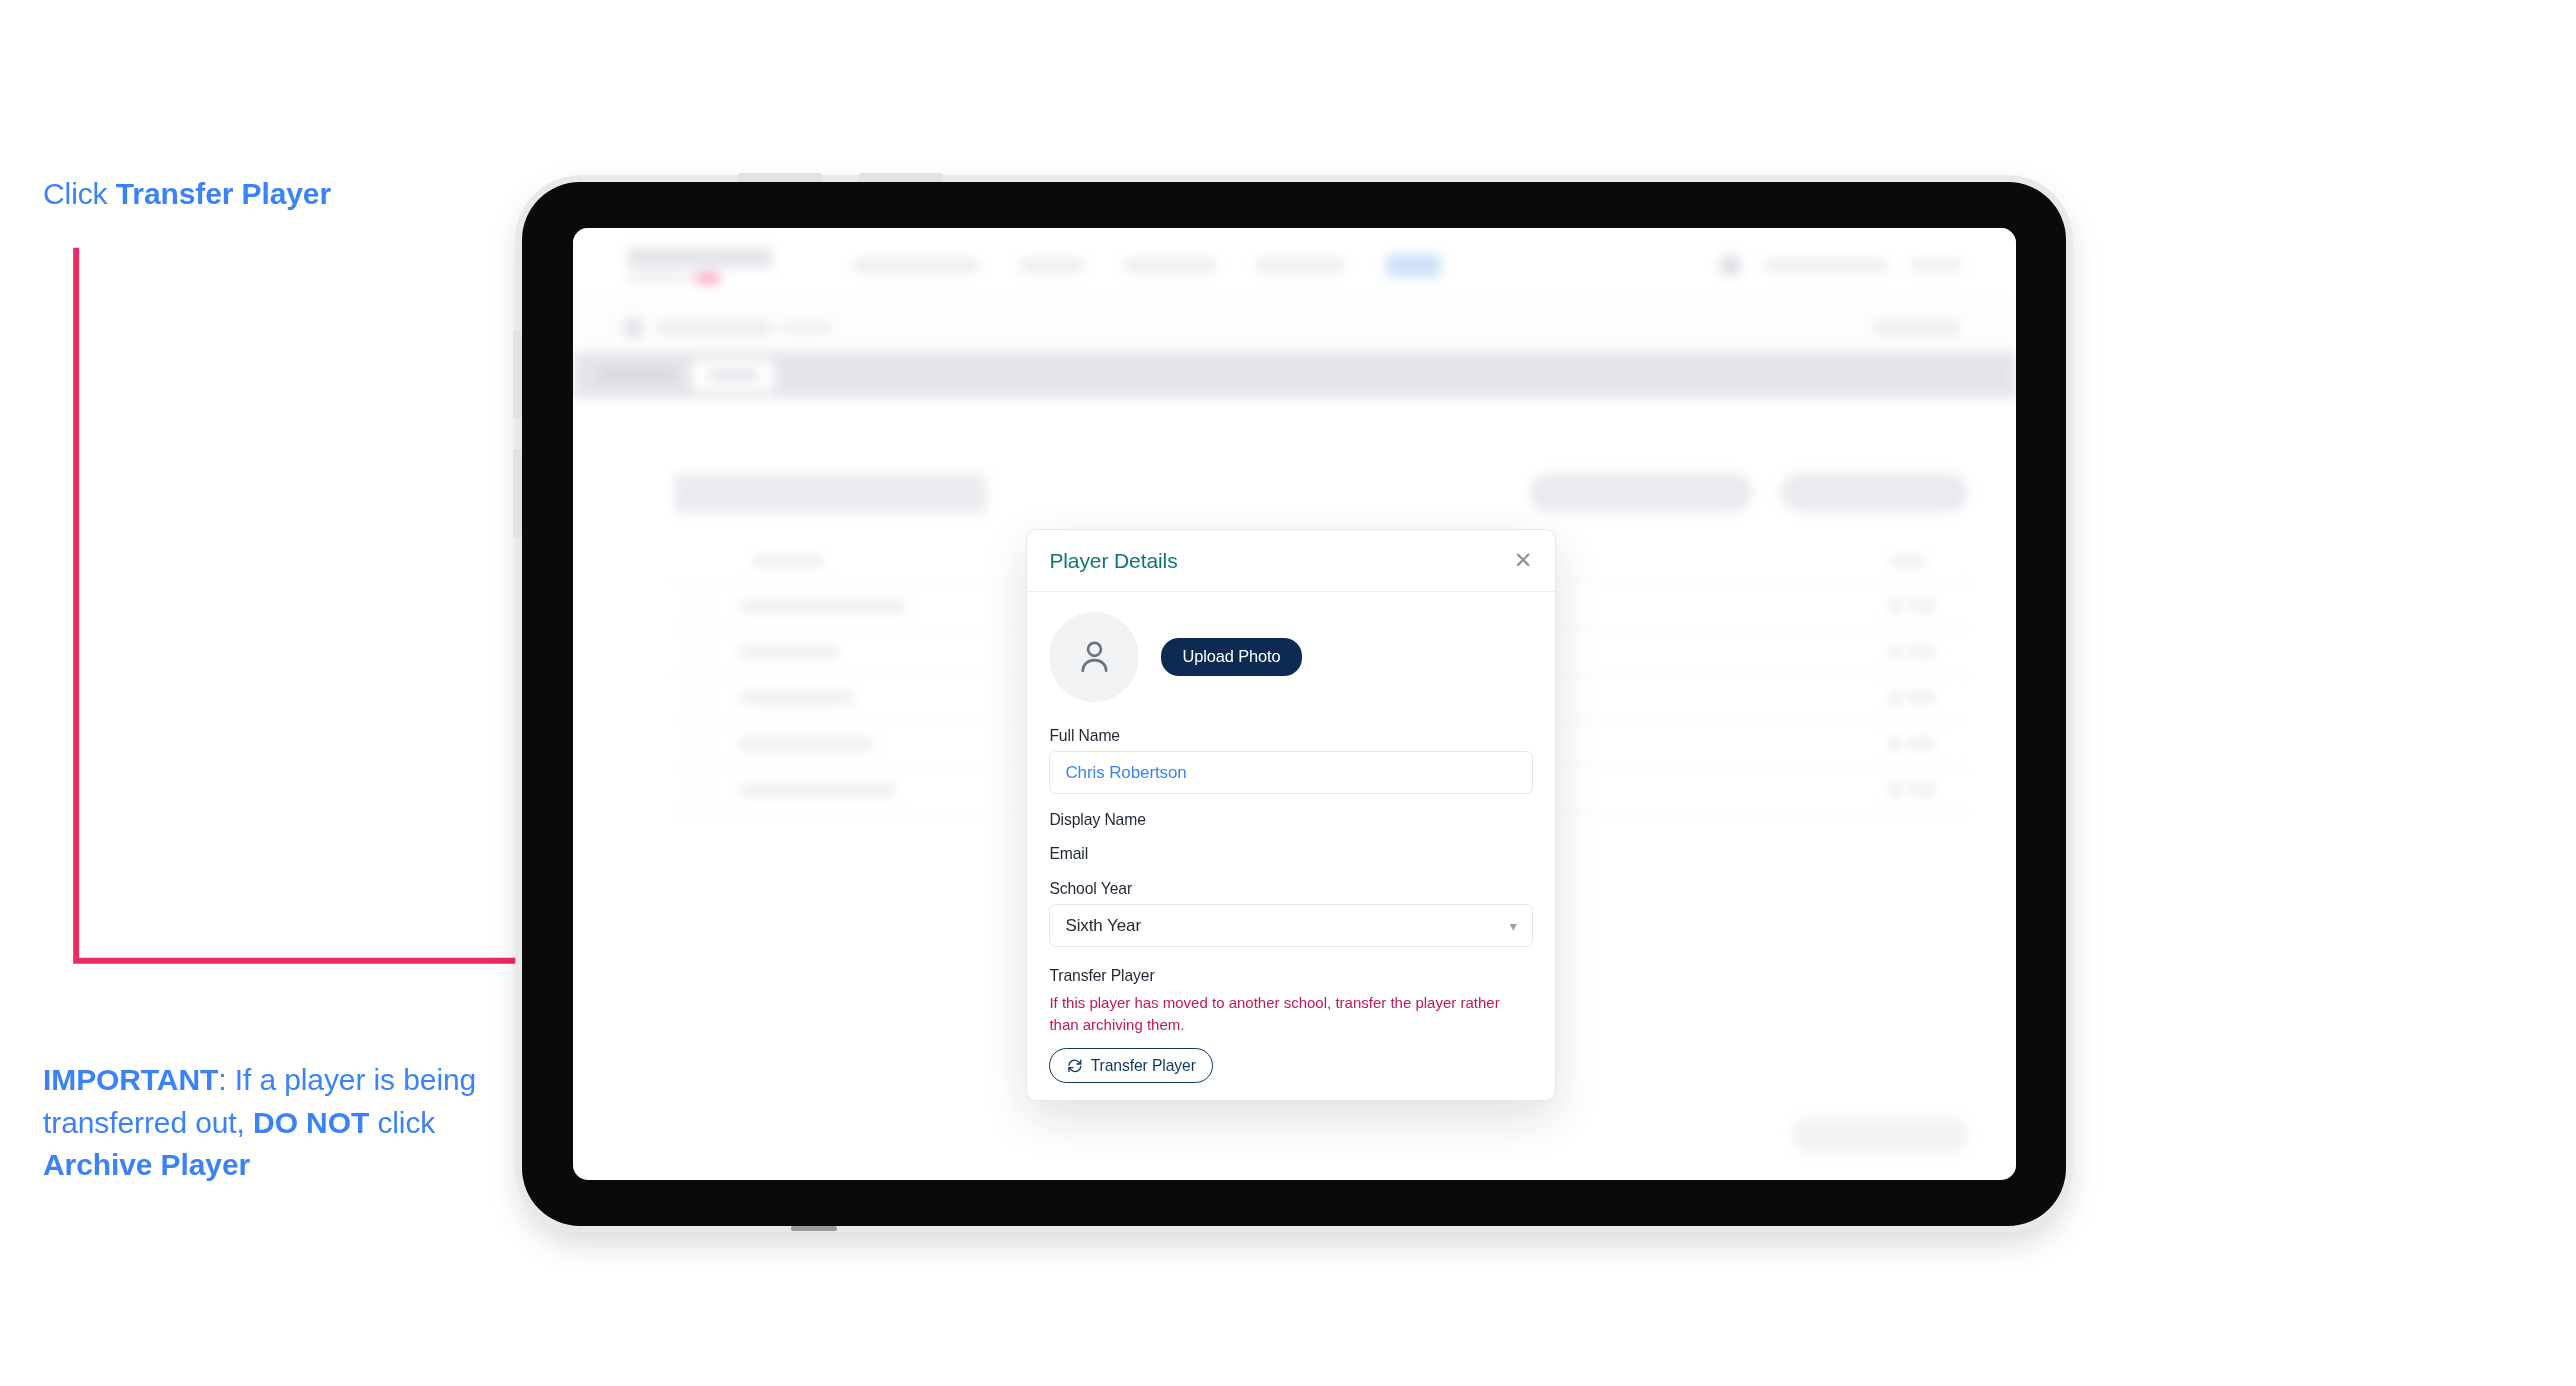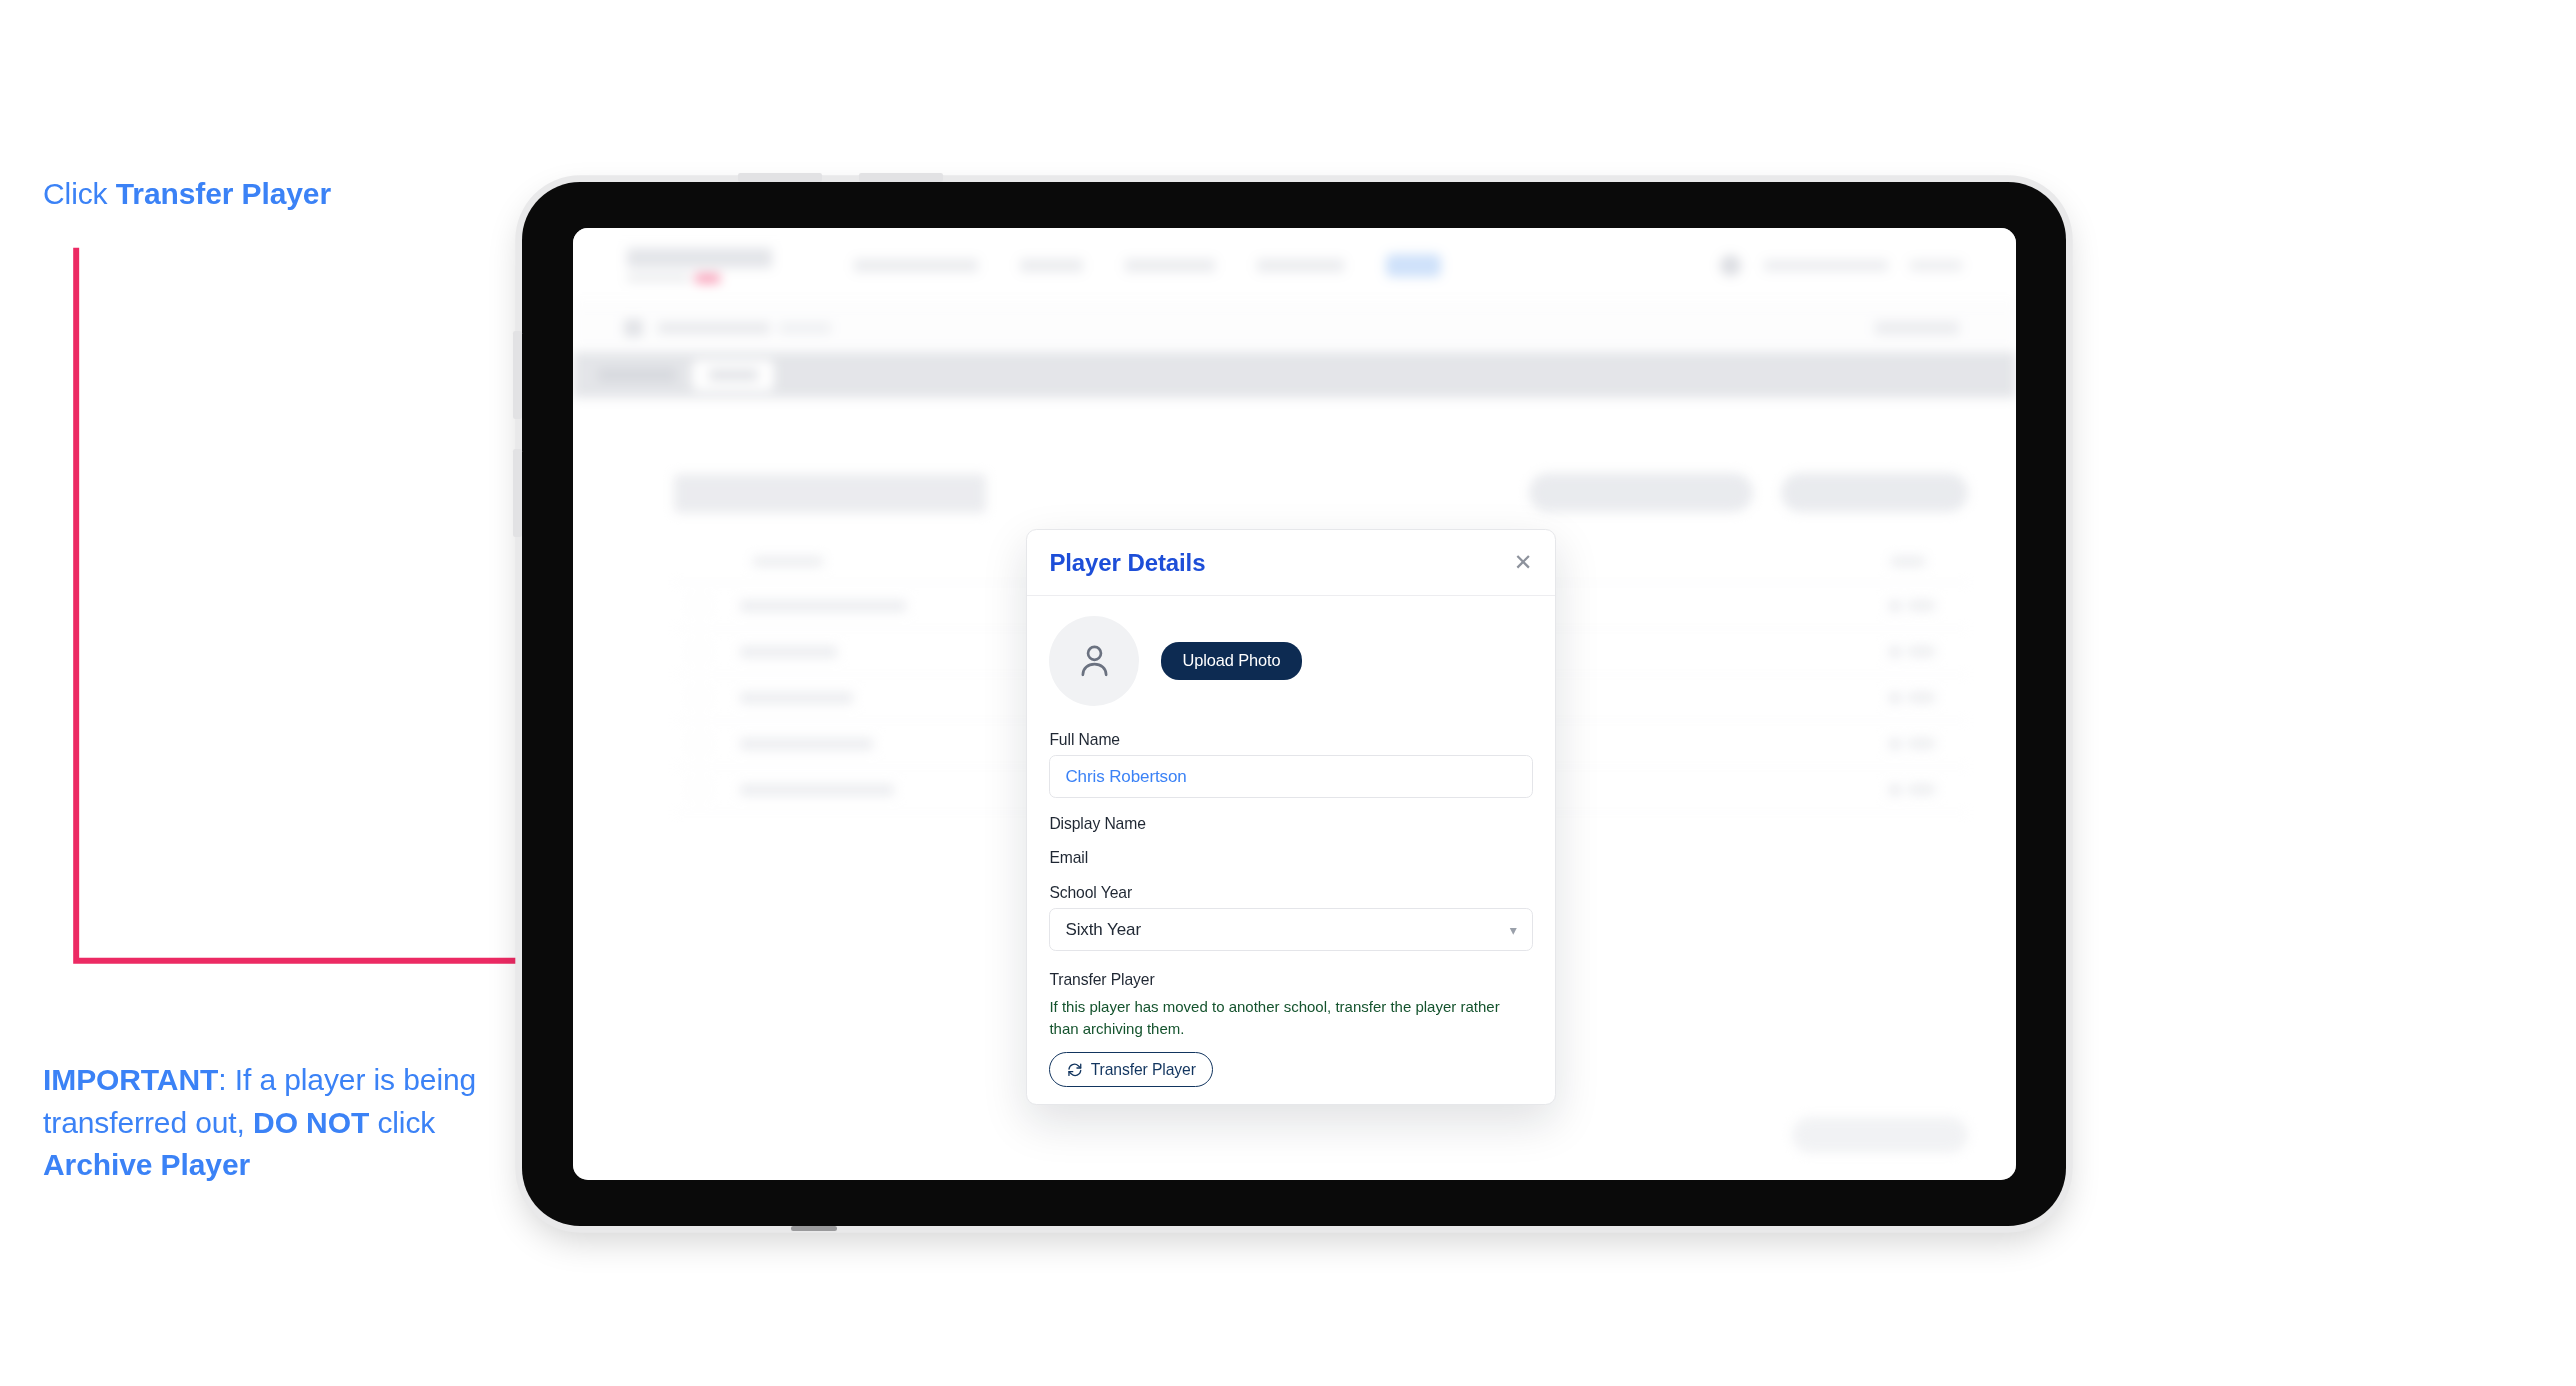--- a/index.html
+++ b/index.html
@@ -124,21 +124,21 @@
     border: 0.7px solid #e6e7ea;
     border-radius: 10.4px;
     box-shadow: 0 16.4px 45px rgba(16,24,40,0.13);
     overflow: hidden;
   }
   #modal-header {
     display: flex; align-items: center; justify-content: space-between;
     padding: 19.4px 22.4px 18px 22.4px;
     border-bottom: 0.7px solid #ededf0;
   }
-  #modal-title { font-size: 24px; color: #1d4ed8; font-weight: 700; letter-spacing: -0.1px; }
+  #modal-title { font-size: 21px; color: #0f766e; font-weight: 400; letter-spacing: -0.1px; }
   #modal-close { font-size: 22.4px; color: #8d929c; line-height: 1; cursor: pointer; font-weight: 300; }
 
   #modal-body { padding: 19.4px 22.4px 16.4px 22.4px; }
 
   .photo-row { display: flex; align-items: center; gap: 22px; margin-bottom: 25px; }
   .avatar-big {
     width: 90px; height: 90px; border-radius: 50%; background: #f1f2f4;
     display: flex; align-items: center; justify-content: center;
   }
   .upload-btn {
@@ -158,21 +158,21 @@
   }
   .field .select {
     width: 100%; height: 43px; border: 0.7px solid #e4e5e9; border-radius: 6.7px;
     background: #ffffff; display: flex; align-items: center; justify-content: space-between;
     padding: 0 15px; font-size: 17px; color: #222a36; cursor: pointer; letter-spacing: -0.1px;
   }
   .chev { color: #9aa0aa; font-size: 14px; }
 
   .transfer-sec { margin-top: 19.4px; }
   .transfer-sec .t-title { font-size: 15.7px; color: #1f2733; margin-bottom: 7.5px; letter-spacing: -0.1px; }
-  .transfer-sec .t-desc { font-size: 15px; color: #14532d; line-height: 1.42; margin-bottom: 13.4px; max-width: 492px; }
+  .transfer-sec .t-desc { font-size: 15px; color: #be185d; line-height: 1.42; margin-bottom: 13.4px; max-width: 492px; }
   .transfer-btn {
     display: inline-flex; align-items: center; gap: 8.2px;
     border: 1.2px solid #12355f; color: #12355f; background: #ffffff;
     border-radius: 18px; padding: 7.5px 16.4px; font-size: 15.7px; cursor: pointer;
     font-family: "Liberation Sans", sans-serif; letter-spacing: -0.1px;
   }
 </style>
 </head>
 <body>
 

